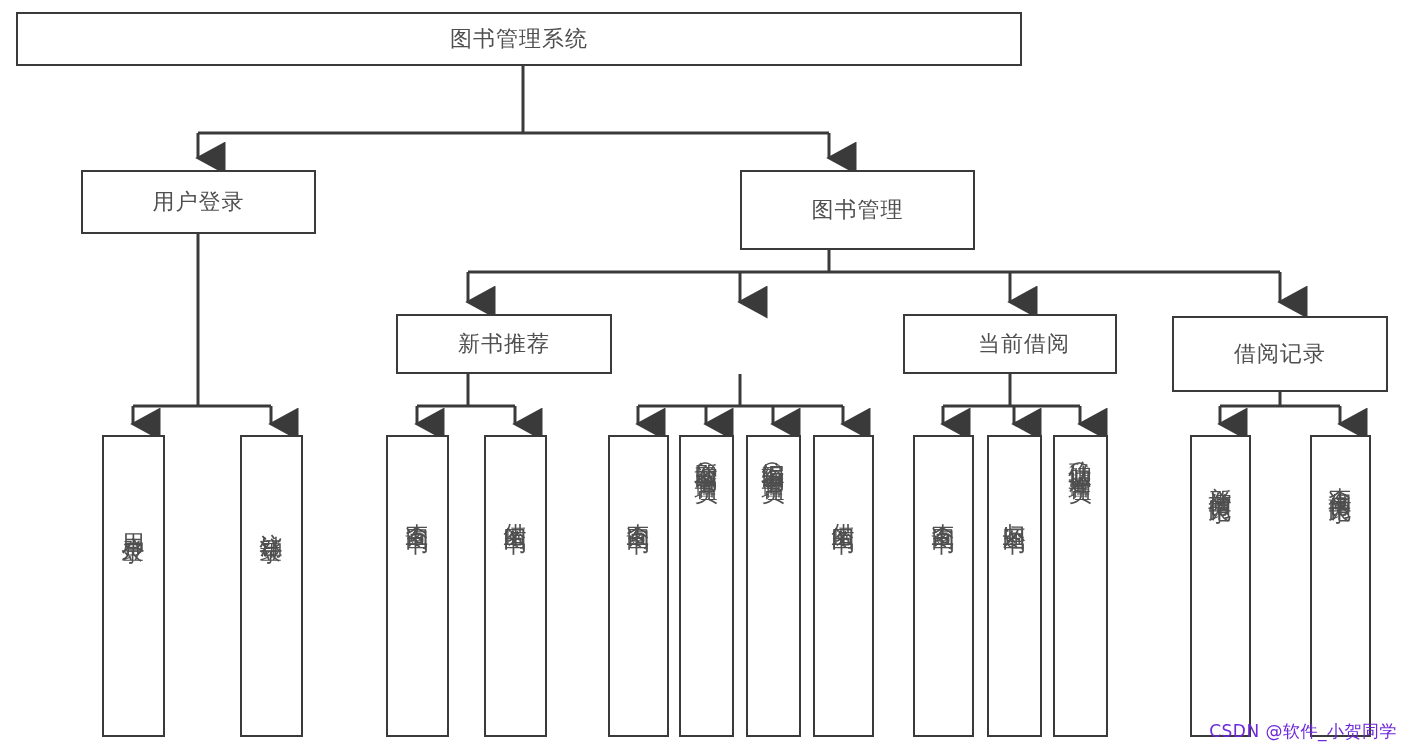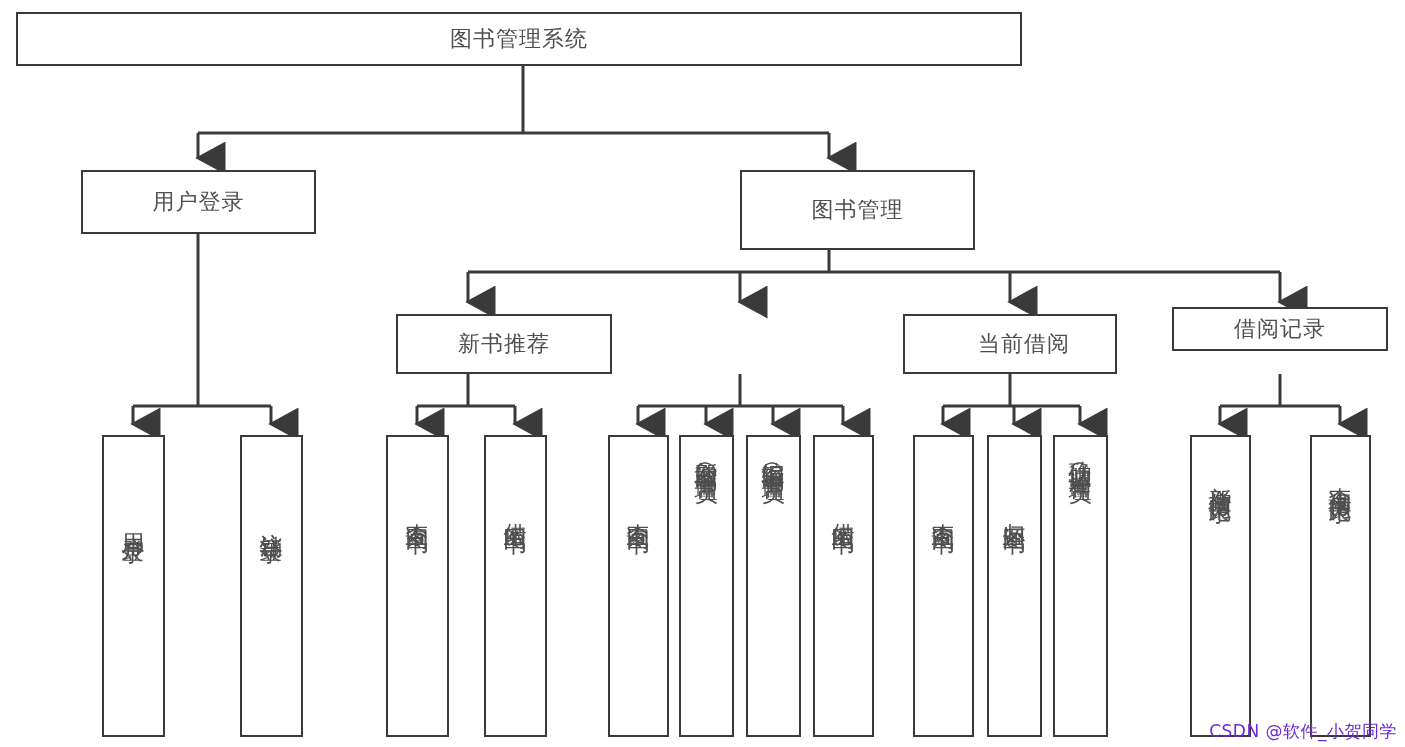--- a/index.html
+++ b/index.html
@@ -142,21 +142,21 @@
   <div class="node h" style="left:712px; top:170px; width:235px; height:80px;margin-left:28px;">
     <span class="label">图书管理</span>
   </div>
 
   <div class="node h" style="left:360px; top:314px; width:216px; height:60px;margin-left:36px;">
     <span class="label">新书推荐</span>
   </div>
   <div class="node h" style="left:903px; top:314px; width:214px; height:60px;padding-left:28px;">
     <span class="label">当前借阅</span>
   </div>
-  <div class="node h" style="left:1172px; top:307px; width:216px; height:44px;">
+  <div class="node h" style="left:1172px; top:316px; width:216px; height:76px;">
     <span class="label">借阅记录</span>
   </div>
 
   <div class="node v" style="left:102px; top:435px; width:63px; height:302px; padding-top:78px;">
     <span class="label">用户登录</span>
   </div>
   <div class="node v" style="left:240px; top:435px; width:63px; height:302px; padding-top:78px;">
     <span class="label">注销登录</span>
   </div>
 

